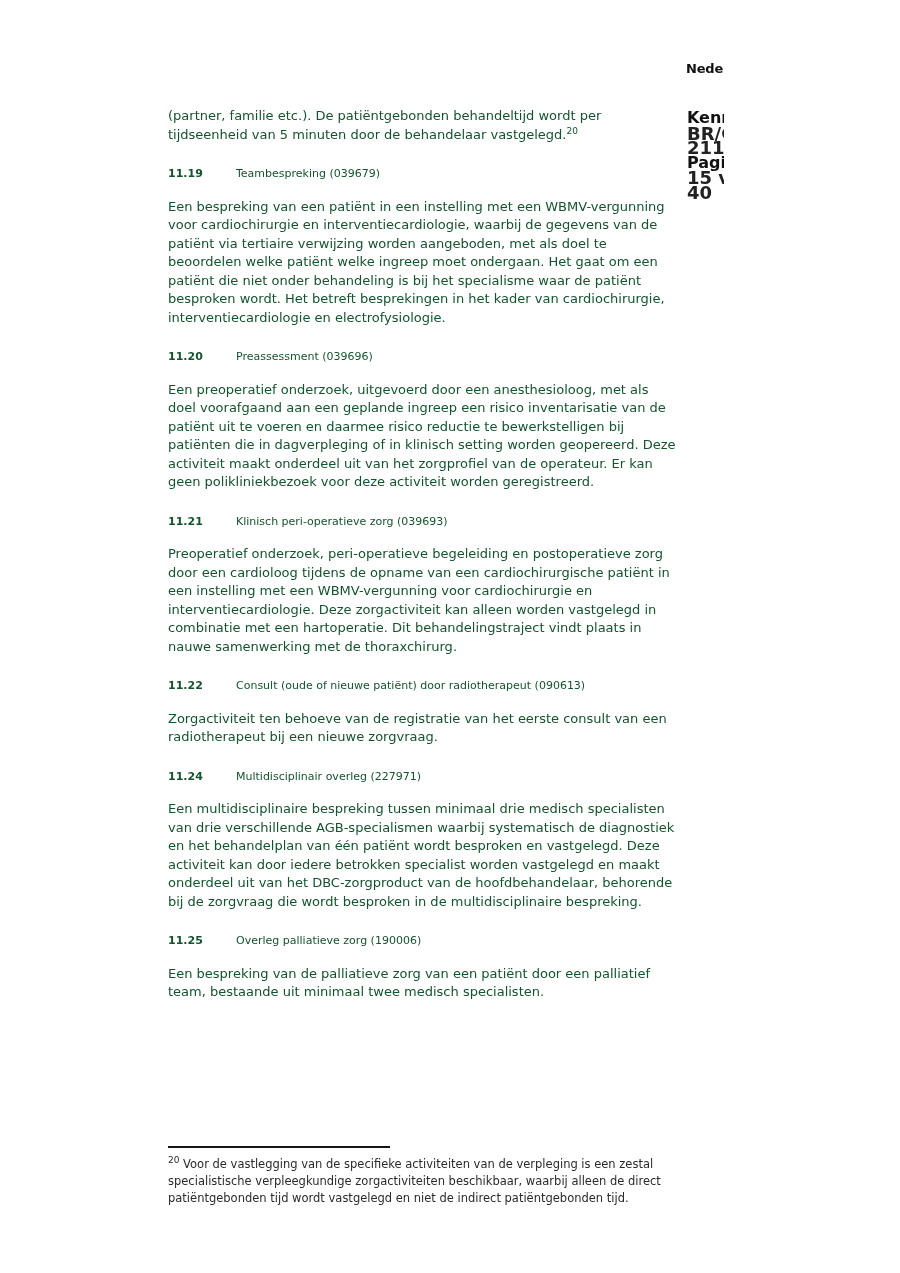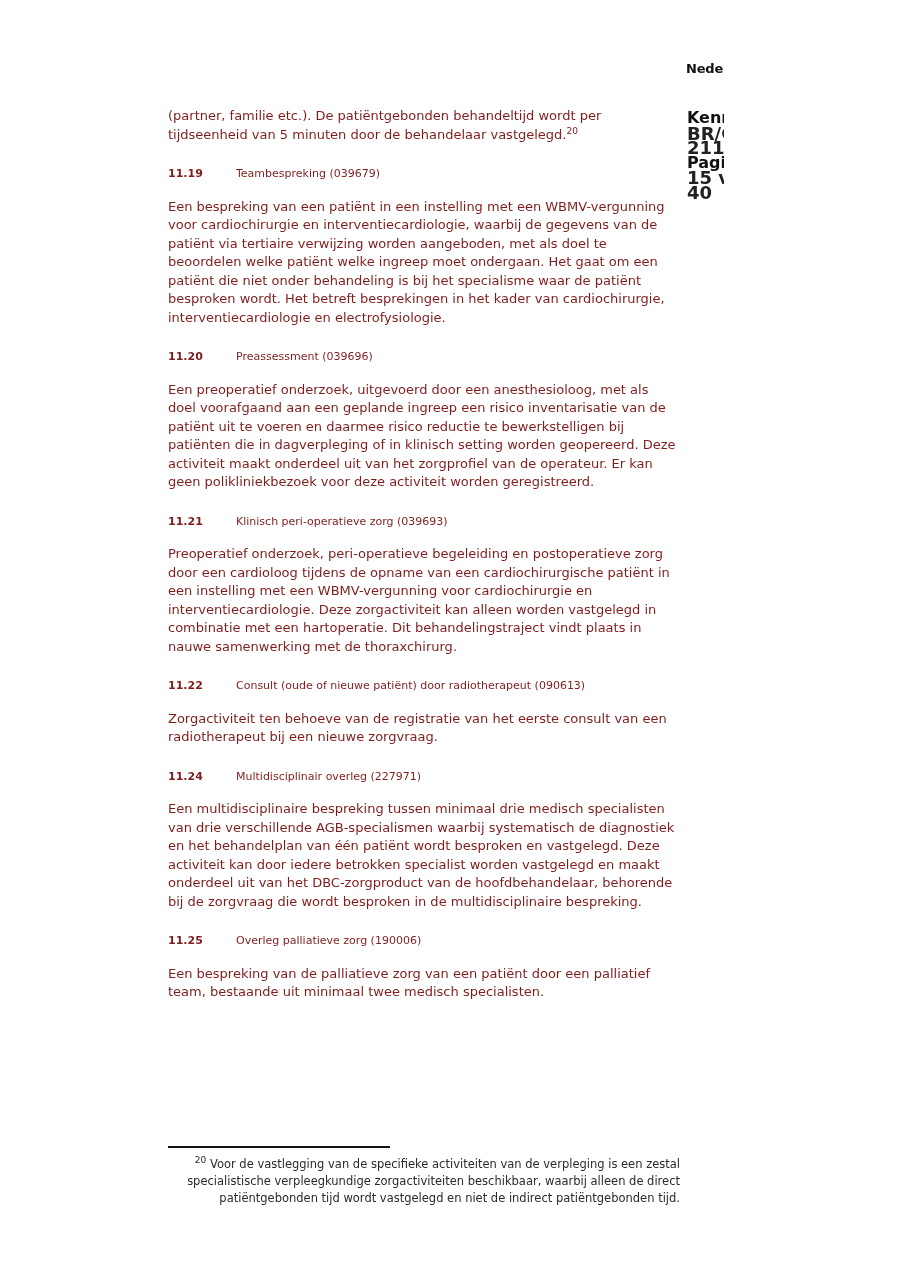--- a/index.html
+++ b/index.html
@@ -45,21 +45,21 @@
   }
   .meta .group + .group { }
   
   .content {
     position: absolute;
     left: 168px;
     top: 107px;
     width: 512px;
     font-size: 13px;
     line-height: 18.5px;
-    color: #7f1d1d;
+    color: #14532d;
   }
   .content p { margin: 0; }
   sup {
     font-size: 9px;
     line-height: 0;
     vertical-align: super;
   }
   .section-heading {
     display: flex;
     margin: 21px 0 14px 0;
@@ -71,21 +71,20 @@
     width: 68px;
     flex: 0 0 68px;
   }
   .section-title { font-weight: normal; }
   
   .footnote-area {
     position: absolute;
     left: 168px;
     top: 1146px;
     width: 512px;
-    text-align: right;
   }
   .footnote-rule {
     width: 222px;
     height: 2px;
     background: #151515;
     margin: 0 0 8px 0;
   }
   .footnote-text {
     font-size: 11.5px;
     line-height: 17px;

